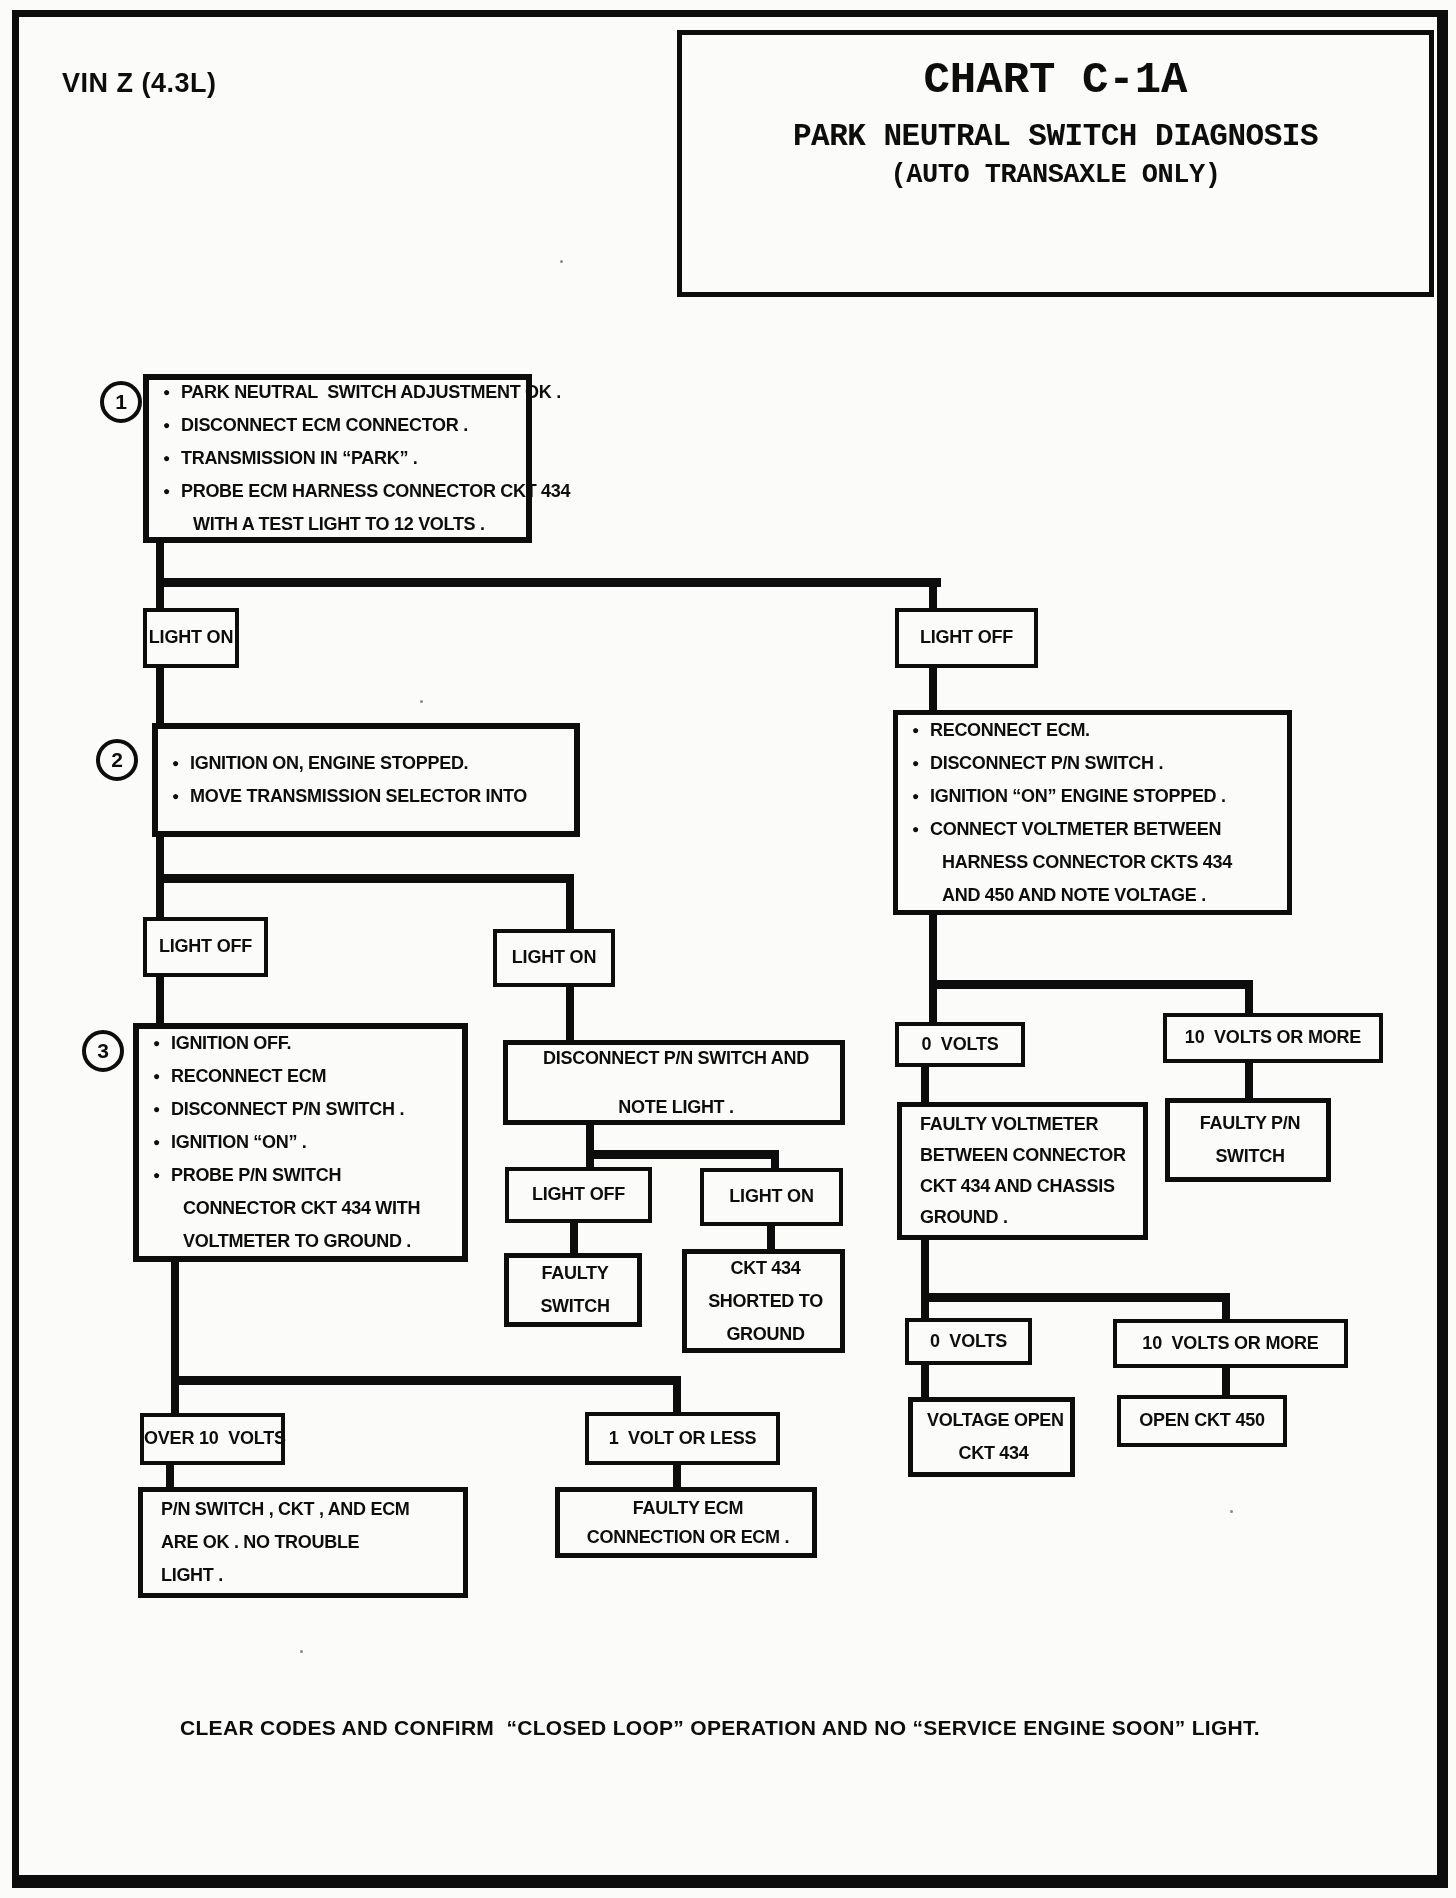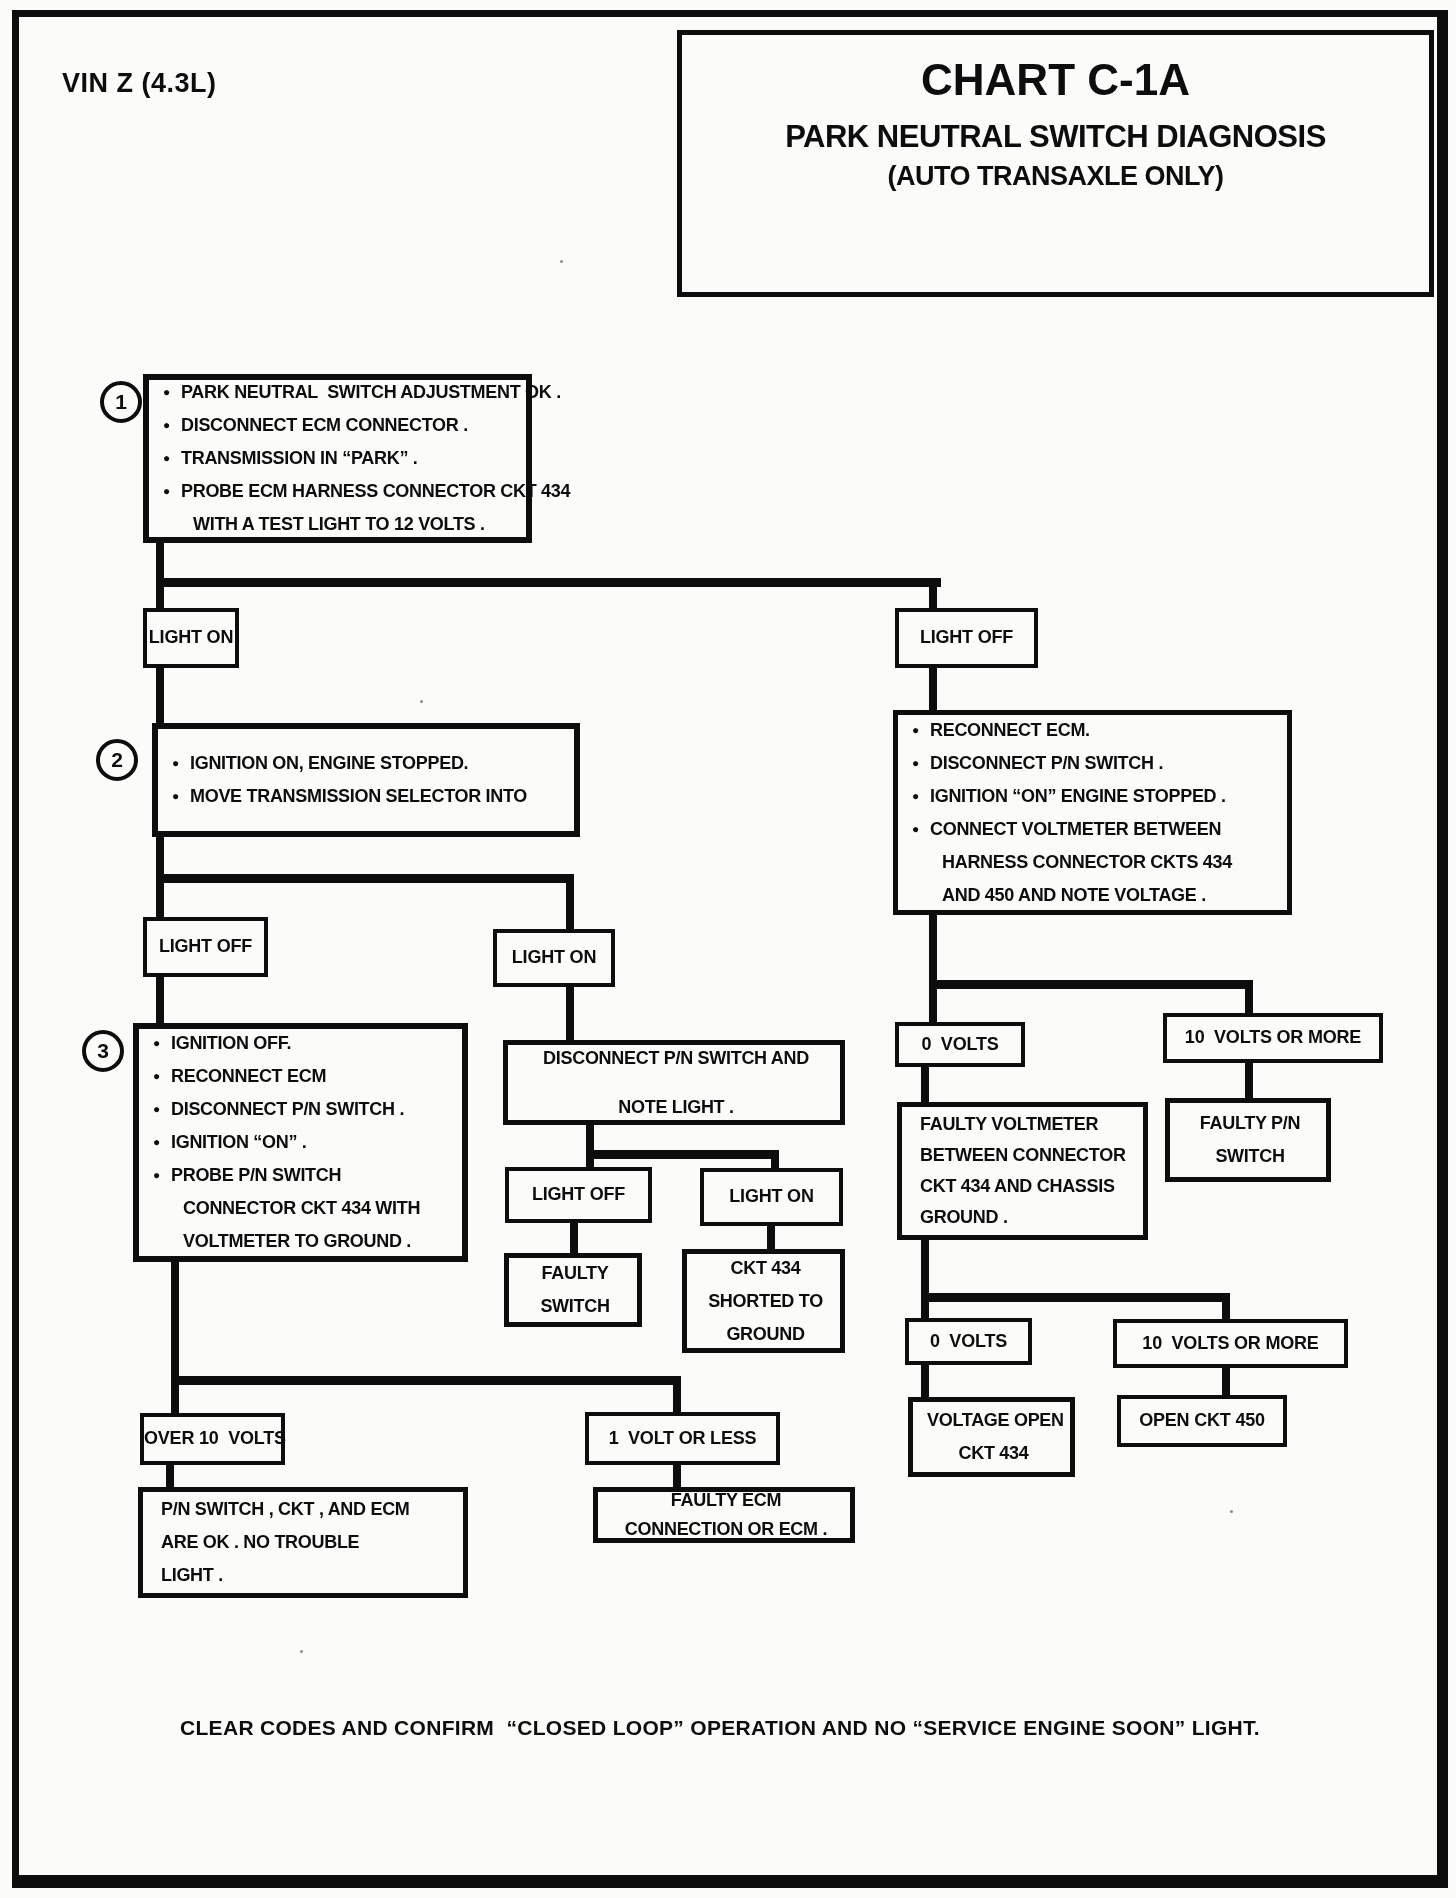--- a/index.html
+++ b/index.html
@@ -35,21 +35,21 @@
   .wire{position:absolute;background:#0d0d0d;}
   .stepnum{
     position:absolute;border:4px solid #0d0d0d;border-radius:50%;
     width:42px;height:42px;box-sizing:border-box;display:flex;
     align-items:center;justify-content:center;font-weight:700;font-size:21px;
     background:#fbfbf9;
   }
   #titlebox{
     position:absolute;left:677px;top:30px;width:757px;height:267px;
     border:5px solid #0d0d0d;box-sizing:border-box;text-align:center;
-    padding-top:20px;background:#fbfbf9;
+    padding-top:20px;background:#fbfbf9;font-family:Liberation Mono, monospace;
   }
   #title-main{font-weight:700;font-size:44px;letter-spacing:0px;}
   #title-sub{font-weight:700;font-size:31px;margin-top:14px;letter-spacing:-0.5px;}
   #title-sub2{font-weight:700;font-size:27px;margin-top:6px;letter-spacing:-0.5px;}
   #vin{
     position:absolute;left:62px;top:68px;font-weight:700;font-size:27px;letter-spacing:0.5px;
   }
   #footer{
     position:absolute;left:150px;top:1716px;width:1140px;text-align:center;
     font-weight:700;font-size:21px;letter-spacing:0.3px;white-space:pre;
@@ -229,21 +229,21 @@
   <div class="box thin" style="left:585px;top:1412px;width:195px;height:53px;">
     <div class="lbl">1  VOLT OR LESS</div>
   </div>
 
   <div class="box steplines" style="left:138px;top:1487px;width:330px;height:111px;">
     <div class="ln" style="padding-left:4px;">P/N SWITCH , CKT , AND ECM</div>
     <div class="ln" style="padding-left:4px;">ARE OK . NO TROUBLE</div>
     <div class="ln" style="padding-left:4px;">LIGHT .</div>
   </div>
 
-  <div class="box steplines ctr" style="left:593px;top:1487px;width:262px;height:56px;">
+  <div class="box steplines ctr" style="left:555px;top:1487px;width:262px;height:71px;">
     <div class="ln" style="line-height:29px;">FAULTY ECM</div>
     <div class="ln" style="line-height:29px;">CONNECTION OR ECM .</div>
   </div>
 
   <div id="footer">CLEAR CODES AND CONFIRM  “CLOSED LOOP” OPERATION AND NO “SERVICE ENGINE SOON” LIGHT.</div>
 
   <div class="speck" style="left:420px;top:700px;width:3px;height:3px;"></div>
   <div class="speck" style="left:560px;top:260px;width:3px;height:3px;"></div>
   <div class="speck" style="left:1230px;top:1510px;width:3px;height:3px;"></div>
   <div class="speck" style="left:300px;top:1650px;width:3px;height:3px;"></div>

